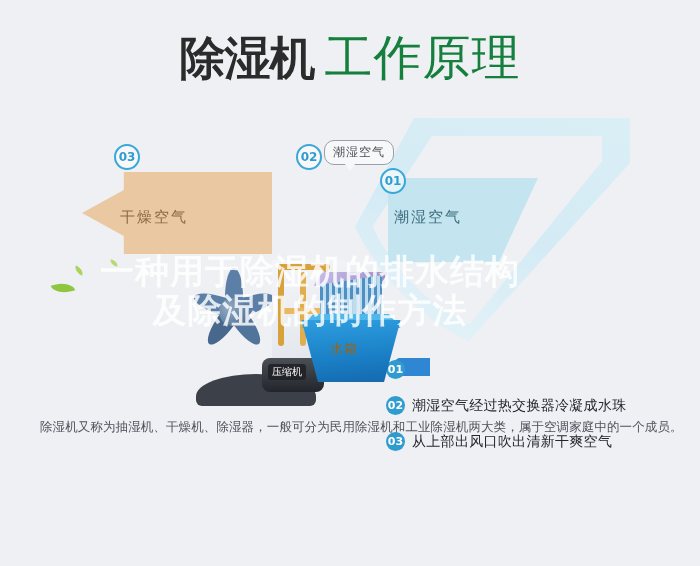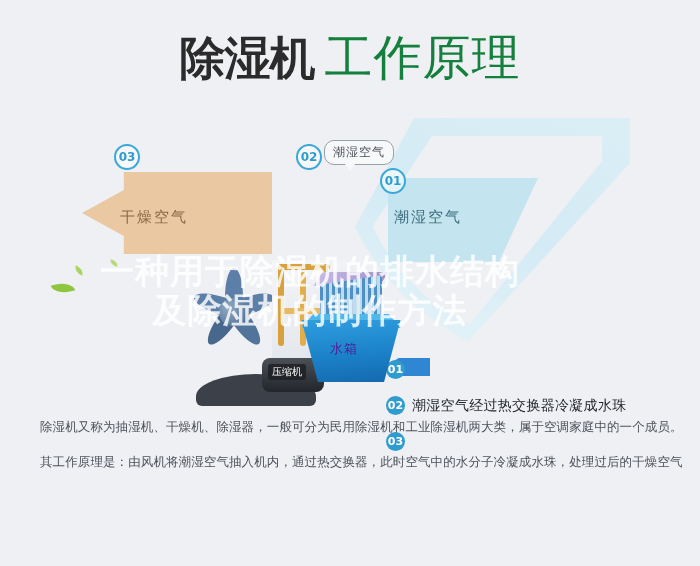--- a/index.html
+++ b/index.html
@@ -225,21 +225,21 @@
     position: absolute;
     left: 292px; top: 314px;
     width: 118px; height: 14px;
     background: #4fb7ea;
     clip-path: polygon(8% 100%, 92% 100%, 82% 0, 18% 0);
   }
   .tank-label {
     position: absolute;
     left: 330px; top: 340px;
     font-size: 13px;
-    color: #4c1d95;
+    color: #a16207;
     letter-spacing: 1px;
     font-family: "DejaVu Sans", sans-serif;
   }
 
   
   .blue-arrow {
     position: absolute;
     left: 384px; top: 246px;
     width: 46px; height: 18px;
     background: #2f86d2;
@@ -425,29 +425,29 @@
   <div class="steps">
     <div class="step">
       <span class="step-num">01</span>
     </div>
     <div class="step">
       <span class="step-num">02</span>
       <span class="step-text">潮湿空气经过热交换器冷凝成水珠</span>
     </div>
     <div class="step">
       <span class="step-num">03</span>
+      <span class="step-text">从上部出风口吹出清新干爽空气</span>
     </div>
   </div>
 </div>
 
 <div class="tank-top"></div>
 <div class="tank"></div>
 <div class="tank-label">水箱</div>
 
 <div class="watermark">
   <div class="wm-line">一种用于除湿机的排水结构</div>
   <div class="wm-line">及除湿机的制作方法</div>
 </div>
 
 <div class="body-copy">
   <div class="para">除湿机又称为抽湿机、干燥机、除湿器，一般可分为民用除湿机和工业除湿机两大类，属于空调家庭中的一个成员。</div>
-  <div class="para gap">其工作原理是：由风机将潮湿空气抽入机内，通过热交换器，此时空气中的水分子冷凝成水珠，处理过后的干燥空气</div>
 </div>
 
 </body></html>

